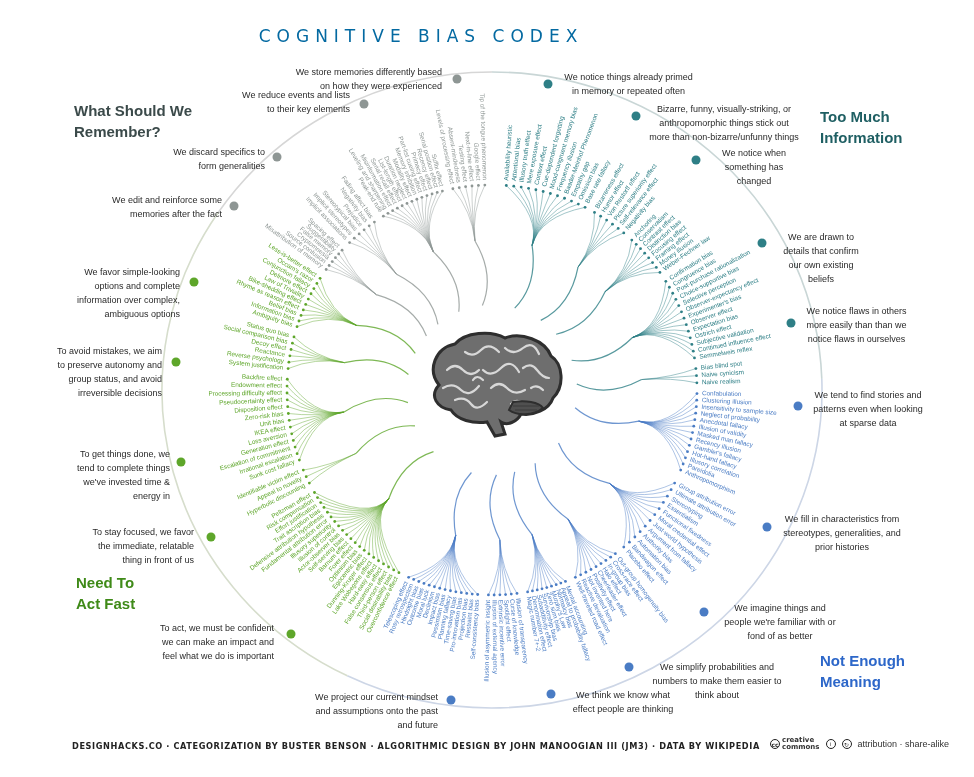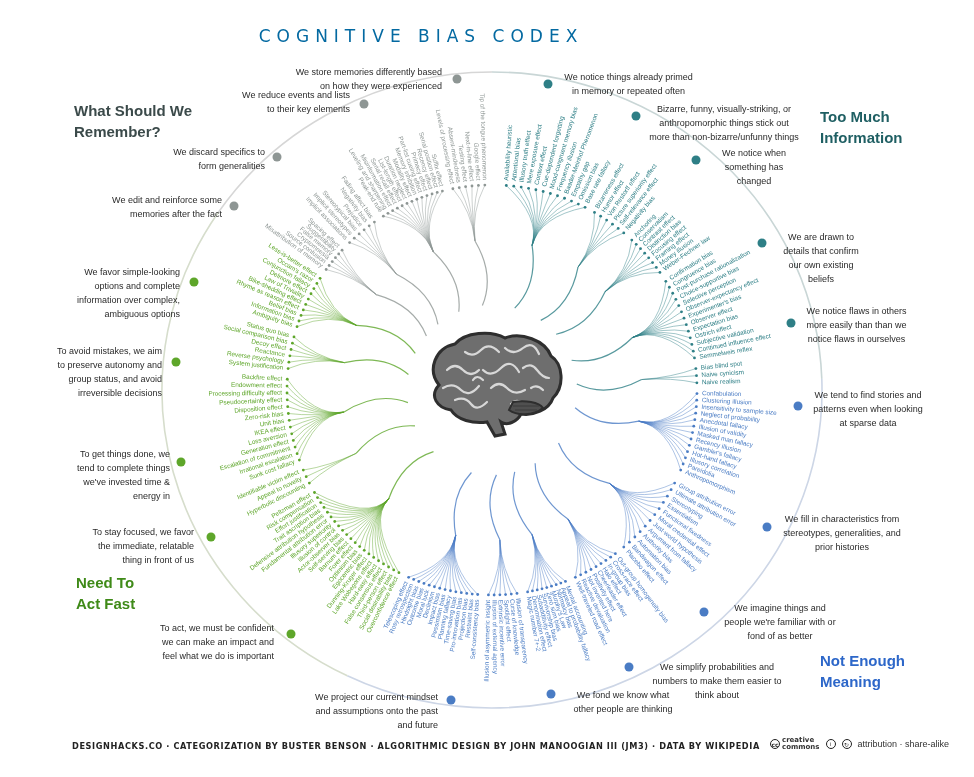--- a/index.html
+++ b/index.html
@@ -675,21 +675,21 @@
 <div class="note r" style="left:292px;top:65px;width:150px;">We store memories differently based on how they were experienced</div>
 <div class="note r" style="left:240px;top:88px;width:110px;">We reduce events and lists to their key elements</div>
 <div class="note r" style="left:170px;top:145px;width:95px;">We discard specifics to form generalities</div>
 <div class="note r" style="left:110px;top:193px;width:112px;">We edit and reinforce some memories after the fact</div>
 <div class="note r" style="left:58px;top:265px;width:122px;">We favor simple-looking options and complete information over complex, ambiguous options</div>
 <div class="note r" style="left:50px;top:344px;width:112px;">To avoid mistakes, we aim to preserve autonomy and group status, and avoid irreversible decisions</div>
 <div class="note r" style="left:62px;top:447px;width:108px;">To get things done, we tend to complete things we've invested time &amp; energy in</div>
 <div class="note r" style="left:84px;top:525px;width:110px;">To stay focused, we favor the immediate, relatable thing in front of us</div>
 <div class="note r" style="left:150px;top:621px;width:124px;">To act, we must be confident we can make an impact and feel what we do is important</div>
 <div class="note r" style="left:300px;top:690px;width:138px;">We project our current mindset and assumptions onto the past and future</div>
-<div class="note l" style="left:568px;top:688px;width:110px;">We fond we know what other people are thinking</div>
+<div class="note l" style="left:568px;top:688px;width:110px;">We think we know what effect people are thinking</div>
 <div class="note l" style="left:642px;top:660px;width:150px;">We simplify probabilities and numbers to make them easier to think about</div>
 <div class="note l" style="left:720px;top:601px;width:120px;">We imagine things and people we're familiar with or fond of as better</div>
 <div class="note l" style="left:781px;top:512px;width:122px;">We fill in characteristics from stereotypes, generalities, and prior histories</div>
 <div class="note l" style="left:812px;top:388px;width:112px;">We tend to find stories and patterns even when looking at sparse data</div>
 <div class="note l" style="left:804px;top:304px;width:105px;">We notice flaws in others more easily than than we notice flaws in ourselves</div>
 <div class="note l" style="left:776px;top:230px;width:90px;">We are drawn to details that confirm our own existing beliefs</div>
 <div class="note l" style="left:709px;top:146px;width:90px;">We notice when something has changed</div>
 <div class="note l" style="left:649px;top:102px;width:150px;">Bizarre, funny, visually-striking, or anthropomorphic things stick out more than non-bizarre/unfunny things</div>
 <div class="note l" style="left:561px;top:70px;width:135px;">We notice things already primed in memory or repeated often</div>
 

